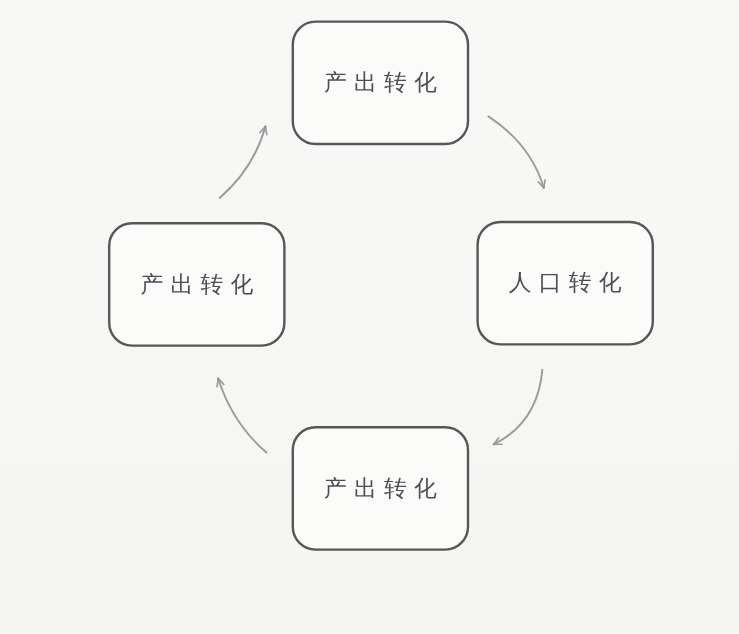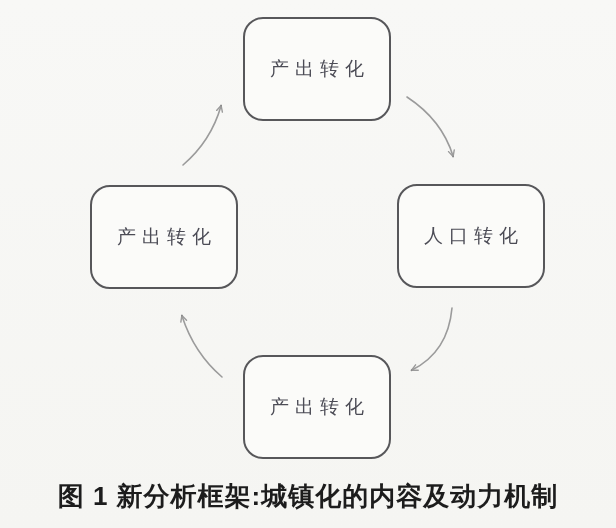--- a/index.html
+++ b/index.html
@@ -91,15 +91,14 @@
   </div>
 
   <div class="flow-node node-bottom">
     <span class="node-label">产出转化</span>
   </div>
 
   <div class="flow-node node-left">
     <span class="node-label">产出转化</span>
   </div>
 
-  <div class="figure-caption">图 1  新分析框架:城镇化的内容及动力机制</div>
 
 </div>
 
 </body></html>

